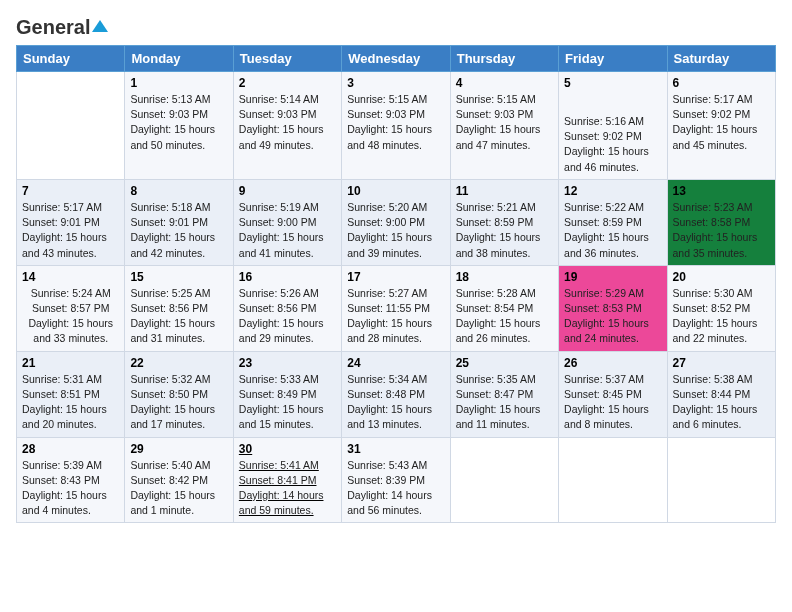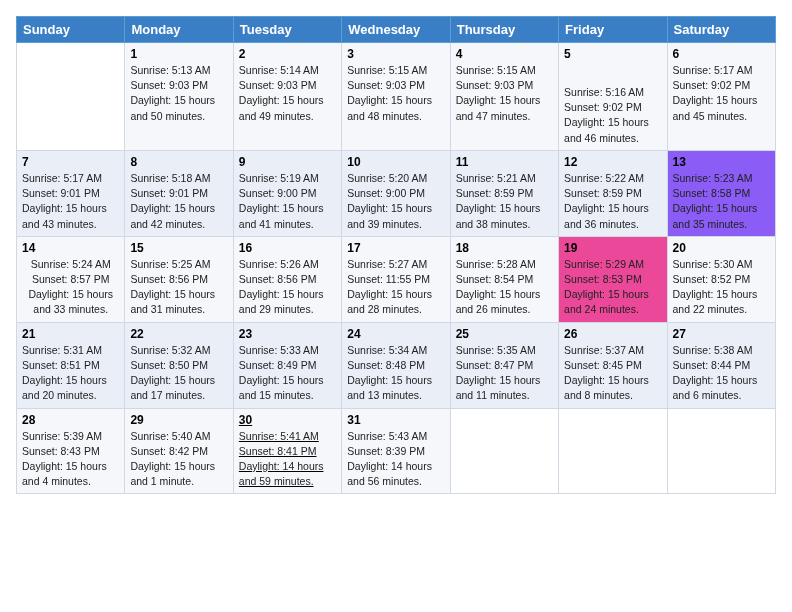--- a/index.html
+++ b/index.html
@@ -82,20 +82,37 @@
       line-height: 1.45;
     }
     .empty-cell {
       background: #fff !important;
     }
   </style>
 </head>
 <body>
 
 <div class="page">
+  <div class="header">
+    <div class="logo">
+      <div style="display:flex; align-items:center;">
+        <span class="logo-general" style="font-size:20px; font-weight:bold; color:#333;">General</span>
+        <span style="display:inline-block; margin-left:2px; vertical-align:middle;">
+          <svg width="16" height="16" viewBox="0 0 16 16">
+            <polygon points="8,2 16,14 0,14" fill="#1a9cd8"></polygon>
+          </svg>
+        </span>
+      </div>
+      <span class="logo-blue" style="font-size:20px; font-weight:bold; color:#1a6fc4; margin-top:-4px;"></span>
+    </div>
+    <div class="title-block">
+      <div class="main-title"></div>
+      <div class="subtitle"></div>
+    </div>
+  </div>
 
   <table class="calendar">
     <thead>
       <tr>
       <th>Sunday</th>
           <th>Monday</th>
           <th>Tuesday</th>
           <th>Wednesday</th>
           <th>Thursday</th>
           <th>Friday</th>
@@ -184,21 +201,21 @@
 Daylight: 15 hours
 and 38 minutes.</div>
           </td>
           <td style="background: rgb(234, 239, 247);">
             <span class="day-number">12</span>
             <div class="cell-info" style="white-space: pre-line;">Sunrise: 5:22 AM
 Sunset: 8:59 PM
 Daylight: 15 hours
 and 36 minutes.</div>
           </td>
-          <td style="background: #8b5cf6;">
+          <td style="background: #15803d;">
             <span class="day-number">13</span>
             <div class="cell-info" style="white-space: pre-line;">Sunrise: 5:23 AM
 Sunset: 8:58 PM
 Daylight: 15 hours
 and 35 minutes.</div>
           </td>
         </tr>
         <tr>
           <td style="background: rgb(245, 247, 251);">
             <span class="day-number">14</span>

